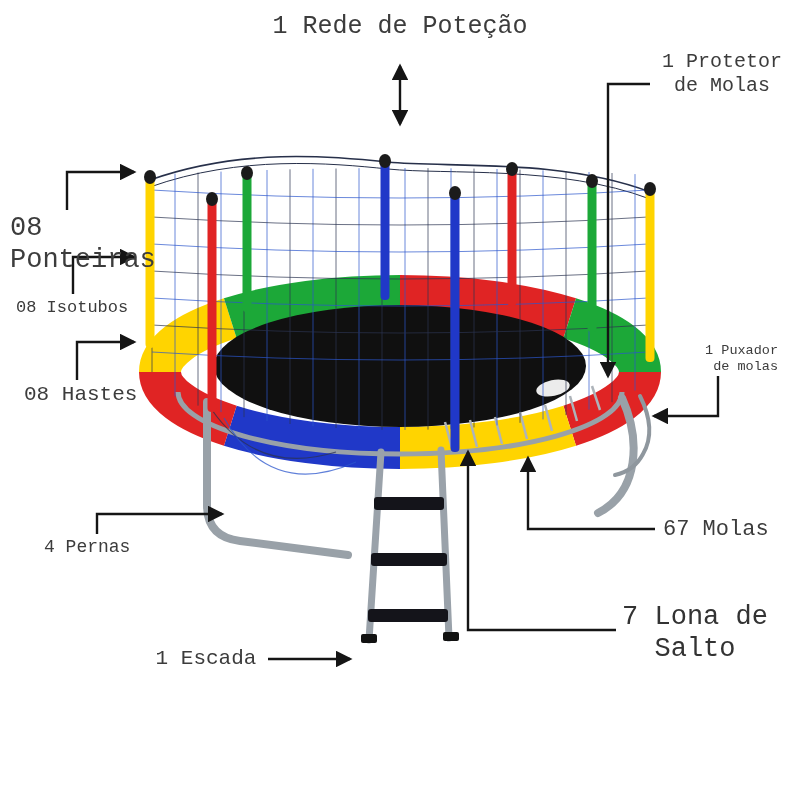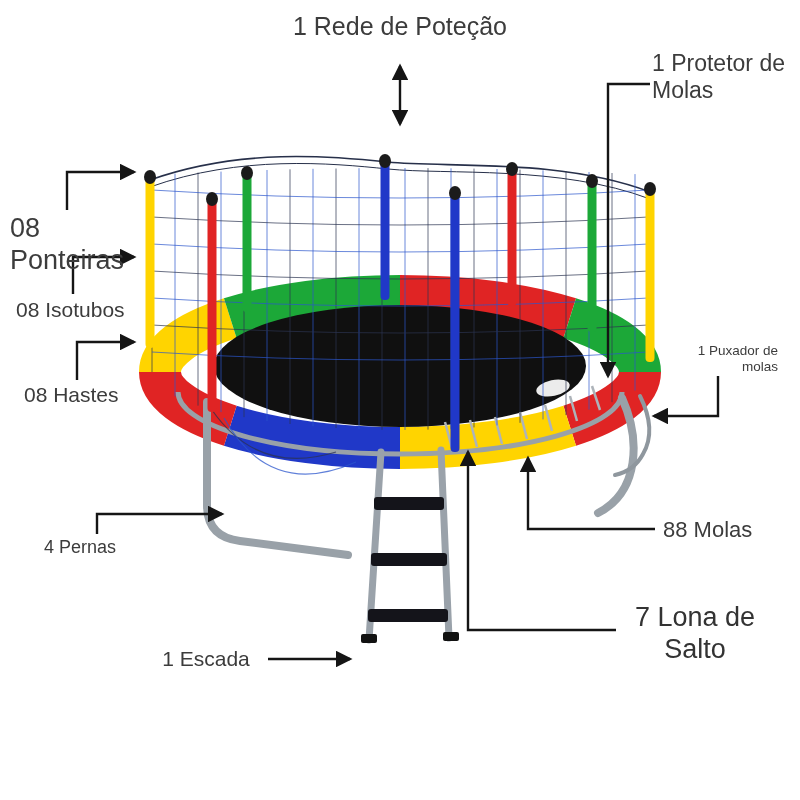--- a/index.html
+++ b/index.html
@@ -1,23 +1,23 @@
 <!DOCTYPE html>
 <html><head>
 <meta charset="utf-8">
 <style>
   html,body{margin:0;padding:0;background:#fff;}
   .stage{position:relative;width:800px;height:800px;background:#fff;overflow:hidden;
-         font-family:Liberation Sans, sans-serif;}
+         font-family:Liberation Mono, monospace;}
   .stage svg{position:absolute;left:0;top:0;}
   .label{position:absolute;color:#3c3c3c;line-height:1.18;}
   .lbl-rede    {left:190px;top:12px; width:420px;text-align:center;font-size:25px;}
-  .lbl-protetor{left:652px;top:50px; width:140px;font-size:23px;}
+  .lbl-protetor{left:652px;top:50px; width:140px;text-align:center;font-size:20px;}
   .lbl-ponteiras{left:10px;top:213px;width:140px;text-align:left;  font-size:27px;}
-  .lbl-isotubos{left:16px;top:298px; width:135px;text-align:left;  font-size:21px;}
+  .lbl-isotubos{left:16px;top:298px; width:135px;text-align:left;  font-size:17px;}
   .lbl-hastes  {left:24px;top:383px; width:125px;text-align:left;  font-size:21px;}
   .lbl-pernas  {left:44px;top:537px; width:110px;text-align:left;  font-size:18px;}
   .lbl-escada  {left:150px;top:647px;width:112px;text-align:center;  font-size:21px;}
   .lbl-puxador {left:692px;top:343px;width:86px; text-align:right;font-size:13.5px;}
   .lbl-molas   {left:663px;top:517px;width:130px;text-align:left;  font-size:22px;}
   .lbl-lona    {left:620px;top:602px;width:150px;text-align:center;font-size:27px;color:#333;}
 </style>
 </head>
 <body>
 
@@ -142,16 +142,16 @@
   </svg>
 
   <div class="label lbl-rede">1 Rede de Poteção</div>
   <div class="label lbl-protetor">1 Protetor de Molas</div>
   <div class="label lbl-ponteiras">08 Ponteiras</div>
   <div class="label lbl-isotubos">08 Isotubos</div>
   <div class="label lbl-hastes">08 Hastes</div>
   <div class="label lbl-pernas">4 Pernas</div>
   <div class="label lbl-escada">1 Escada</div>
   <div class="label lbl-puxador">1 Puxador de molas</div>
-  <div class="label lbl-molas">88 Molas</div>
+  <div class="label lbl-molas">67 Molas</div>
   <div class="label lbl-lona">7 Lona de Salto</div>
 
 </div>
 
 </body></html>

